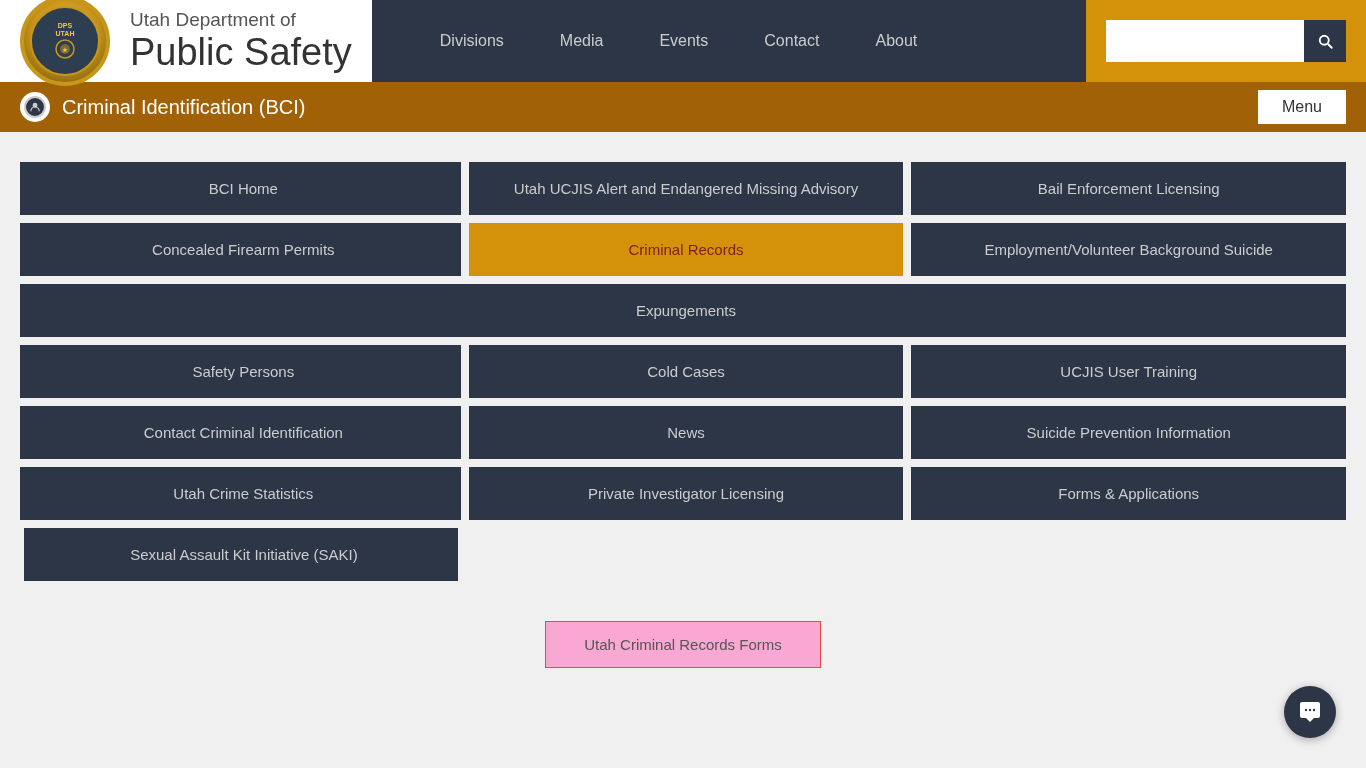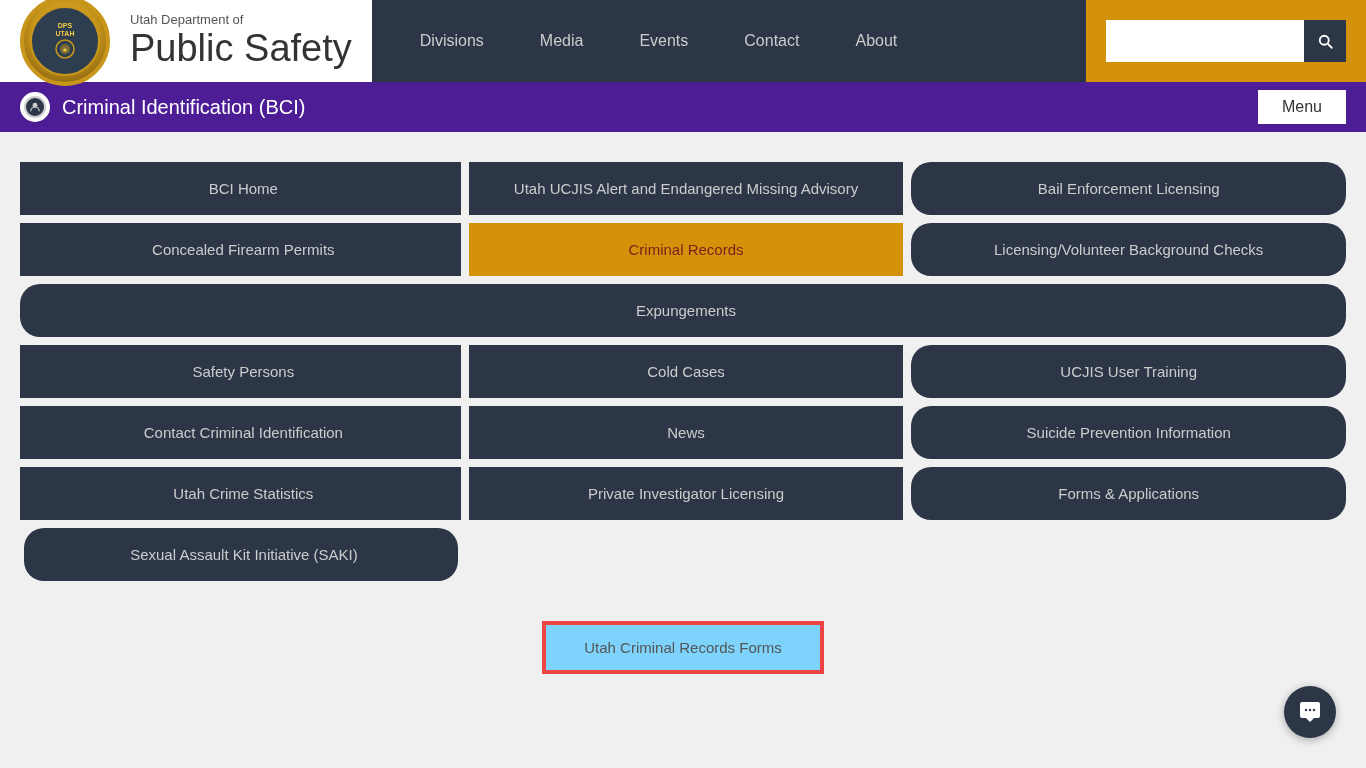--- a/index.html
+++ b/index.html
@@ -2,52 +2,52 @@
 <html><head>
   <meta charset="utf-8">
   <style>
     * { margin: 0; padding: 0; box-sizing: border-box; }
     body { font-family: Arial, sans-serif; background: #f0f0f0; min-height: 768px; width: 1366px; overflow-x: hidden; }
     .logo-area { display: flex; align-items: center; padding: 10px 20px; flex-shrink: 0; }
     .logo-circle { width: 90px; height: 90px; border-radius: 50%; background: radial-gradient(circle at 50% 40%, #f5c842, #c8961a, #6b4c0a); border: 4px solid #c8961a; display: flex; align-items: center; justify-content: center; overflow: hidden; flex-shrink: 0; }
     .logo-inner { width: 70px; height: 70px; border-radius: 50%; background: #2c3e50; border: 2px solid #c8961a; display: flex; align-items: center; justify-content: center; flex-direction: column; }
     .logo-text { color: #f5c842; font-size: 7px; font-weight: bold; text-align: center; line-height: 1.2; }
     .site-title { padding-left: 20px; }
-    .site-title-sub { font-size: 13px; color: #555; font-weight: normal; }
+    .site-title-sub { font-size: 19px; color: #555; font-weight: normal; }
     .site-title-main { font-size: 38px; color: #333; font-weight: 300; }
 
     
     .nav-bar { background: #2c3647; height: 82px; display: flex; align-items: center; flex: 1; justify-content: space-between; }
-    .nav-links { display: flex; align-items: flex-start; height: 100%; padding-left: 20px; gap: 0; }
+    .nav-links { display: flex; align-items: flex-start; height: 100%; padding-left: 40px; gap: 0; }
     .nav-link { color: #ccc; font-size: 16px; padding: 0 28px; cursor: pointer; height: 100%; display: flex; align-items: center; text-decoration: none; }
     .search-area { background: #d4920a; height: 82px; display: flex; align-items: center; padding: 0 20px; width: 280px; flex-shrink: 0; }
     .search-box { display: flex; align-items: center; background: #fff; border: none; width: 100%; height: 42px; }
     .search-input { border: none; outline: none; width: 100%; padding: 0 10px; font-size: 15px; height: 100%; background: transparent; }
     .search-btn { background: #2c3647; border: none; cursor: pointer; height: 42px; width: 42px; display: flex; align-items: center; justify-content: center; flex-shrink: 0; }
     .search-btn svg { fill: #fff; }
 
     
-    .section-bar { background: #4c1d95; height: 50px; display: flex; align-items: center; padding: 0 20px; }
+    .section-bar { background: #a16207; height: 50px; display: flex; align-items: center; padding: 0 20px; }
     .section-icon { width: 30px; height: 30px; border-radius: 50%; background: #fff; display: flex; align-items: center; justify-content: center; margin-right: 12px; flex-shrink: 0; }
     .section-icon-inner { width: 22px; height: 22px; border-radius: 50%; background: #2c3647; border: 2px solid #ccc; display: flex; align-items: center; justify-content: center; }
     .section-title { color: #fff; font-size: 20px; font-weight: 400; flex: 1; }
     .menu-btn { background: #fff; color: #333; border: none; font-size: 16px; padding: 8px 24px; cursor: pointer; font-weight: 500; }
 
     
     .grid-container { padding: 30px 20px 20px 20px; display: flex; flex-direction: column; gap: 0; }
     .grid-row { display: flex; gap: 0; margin-bottom: 8px; }
     .grid-row:last-child { margin-bottom: 0; }
     .grid-btn { flex: 1; background: #2c3647; color: #ccc; border: none; padding: 18px 10px; font-size: 15px; cursor: pointer; text-align: center; margin: 0 4px; transition: background 0.2s; }
     .grid-btn:first-child { margin-left: 0; padding-left: 16px; }
-    .grid-btn:last-child { margin-right: 0; border-radius: 20px; }
+    .grid-btn:last-child { margin-right: 0; }
     .grid-btn.active { background: #d4920a; color: #7f1d1d; }
 
     
     .footer-link-area { padding: 20px; display: flex; justify-content: center; }
-    .footer-link-btn { background: #7dd3fc; color: #555; border: 4px solid #ef4444; padding: 14px 38px; font-size: 15px; cursor: pointer; }
+    .footer-link-btn { background: #f9a8d4; color: #555; border: 1px solid #ef4444; padding: 14px 38px; font-size: 15px; cursor: pointer; }
 
     
     .chat-bubble { position: fixed; bottom: 30px; right: 30px; width: 52px; height: 52px; background: #2c3647; border-radius: 50%; display: flex; align-items: center; justify-content: center; cursor: pointer; box-shadow: 0 2px 8px rgba(0,0,0,0.3); }
     .chat-bubble svg { fill: #fff; }
   </style>
 </head>
 <body>
 
 <div style="display:flex; background:#fff; align-items:stretch; height:82px;">
 
@@ -106,21 +106,21 @@
 
   <div class="grid-row">
     <button class="grid-btn">BCI Home</button>
     <button class="grid-btn">Utah UCJIS Alert and Endangered Missing Advisory</button>
     <button class="grid-btn">Bail Enforcement Licensing</button>
   </div>
 
   <div class="grid-row">
     <button class="grid-btn">Concealed Firearm Permits</button>
     <button class="grid-btn active">Criminal Records</button>
-    <button class="grid-btn">Licensing/Volunteer Background Checks</button>
+    <button class="grid-btn">Employment/Volunteer Background Suicide</button>
   </div>
 
   <div class="grid-row">
     <button class="grid-btn">Expungements</button>
   </div>
 
   <div class="grid-row">
     <button class="grid-btn">Safety Persons</button>
     <button class="grid-btn">Cold Cases</button>
     <button class="grid-btn">UCJIS User Training</button>

